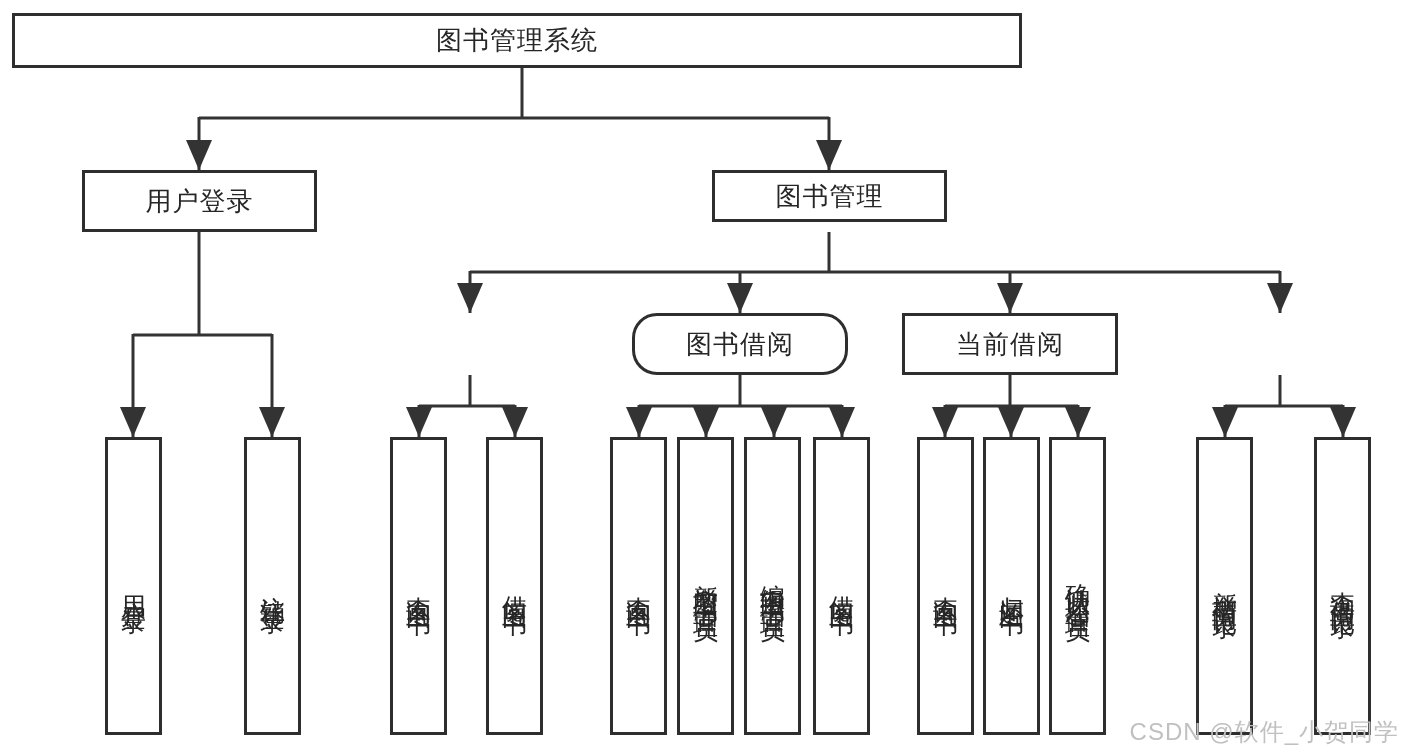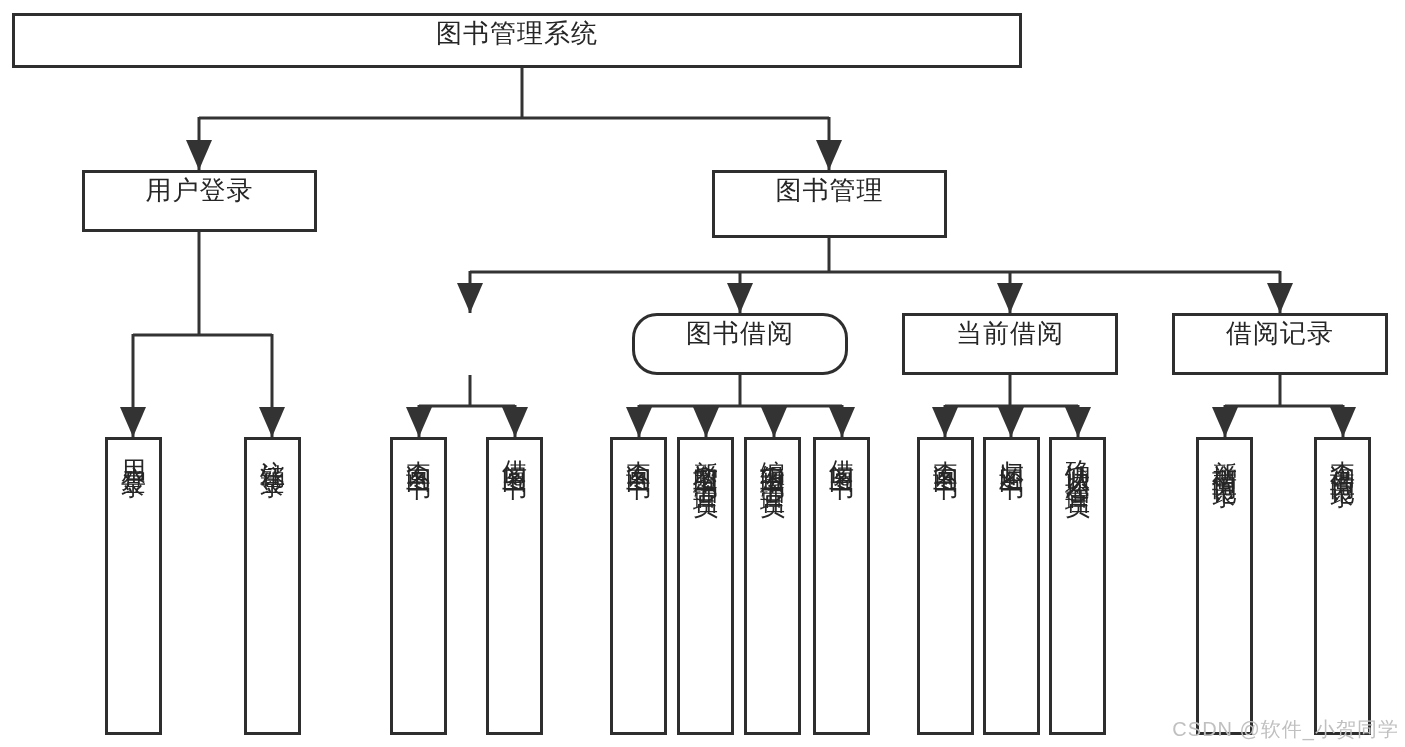--- a/index.html
+++ b/index.html
@@ -6,42 +6,42 @@
     --line:#333333; --box-border:#2e2e2e; --text:#262626;
     --watermark:#c0c0c0; --background:#ffffff;
   }
   html,body{margin:0;padding:0;background:var(--background);}
   body{font-family:"Liberation Sans","DejaVu Sans",sans-serif;}
   .canvas{position:relative;width:1405px;height:747px;background:var(--background);overflow:hidden;}
   .connectors{position:absolute;left:0;top:0;width:1405px;height:747px;}
   .cline{stroke:var(--line);stroke-width:3;fill:none;}
   .node{
     position:absolute;background:#ffffff;border:3px solid var(--box-border);
-    box-sizing:border-box;display:flex;align-items:flex-start;justify-content:center;
+    box-sizing:border-box;display:flex;align-items:center;justify-content:center;
     color:var(--text);z-index:2;
   }
   .h{font-size:26px;letter-spacing:1px;white-space:nowrap;}
   .leaf{top:437px;width:57px;height:298px;}
   .vtext{
     writing-mode:vertical-rl;text-orientation:mixed;
     font-size:25px;letter-spacing:5px;line-height:1;white-space:nowrap;
   }
   .b-root{left:12px;top:13px;width:1010px;height:55px;}
   .b-user{left:82px;top:170px;width:235px;height:62px;}
-  .b-mgmt{left:712px;top:170px;width:235px;height:68px;}
+  .b-mgmt{left:712px;top:170px;width:235px;height:52px;}
   .b-rec{left:363px;top:313px;width:218px;height:62px;}
   .b-bor{left:632px;top:313px;width:216px;height:62px;border-radius:25px;}
   .b-cur{left:902px;top:313px;width:216px;height:62px;}
   .b-recd{left:1172px;top:313px;width:216px;height:62px;}
   .b-l1{left:105px;}  .b-l2{left:244px;}  .b-l3{left:390px;}  .b-l4{left:486px;}
   .b-l5{left:610px;}  .b-l6{left:677px;}  .b-l7{left:744px;}  .b-l8{left:813px;}
   .b-l9{left:917px;}  .b-l10{left:983px;} .b-l11{left:1049px;}
   .b-l12{left:1196px;}.b-l13{left:1314px;}
   .watermark{
-    position:absolute;right:6px;top:716px;font-size:20px;letter-spacing:1px;
+    position:absolute;right:6px;top:716px;font-size:24px;letter-spacing:1px;
     color:var(--watermark);z-index:5;white-space:nowrap;
   }
 </style>
 </head>
 <body>
 
 <div class="canvas">
 
   <svg class="connectors" viewBox="0 0 1405 747" xmlns="http://www.w3.org/2000/svg">
     <defs>
@@ -101,23 +101,20 @@
   <div class="node h b-mgmt">
     <span>图书管理</span>
   </div>
 
   <div class="node h b-bor">
     <span>图书借阅</span>
   </div>
   <div class="node h b-cur">
     <span>当前借阅</span>
   </div>
-  <div class="node h b-recd">
-    <span>借阅记录</span>
-  </div>
 
   <div class="node leaf b-l1">
     <span class="vtext">用户登录</span>
   </div>
   <div class="node leaf b-l2">
     <span class="vtext">注销登录</span>
   </div>
   <div class="node leaf b-l3">
     <span class="vtext">查询图书</span>
   </div>

